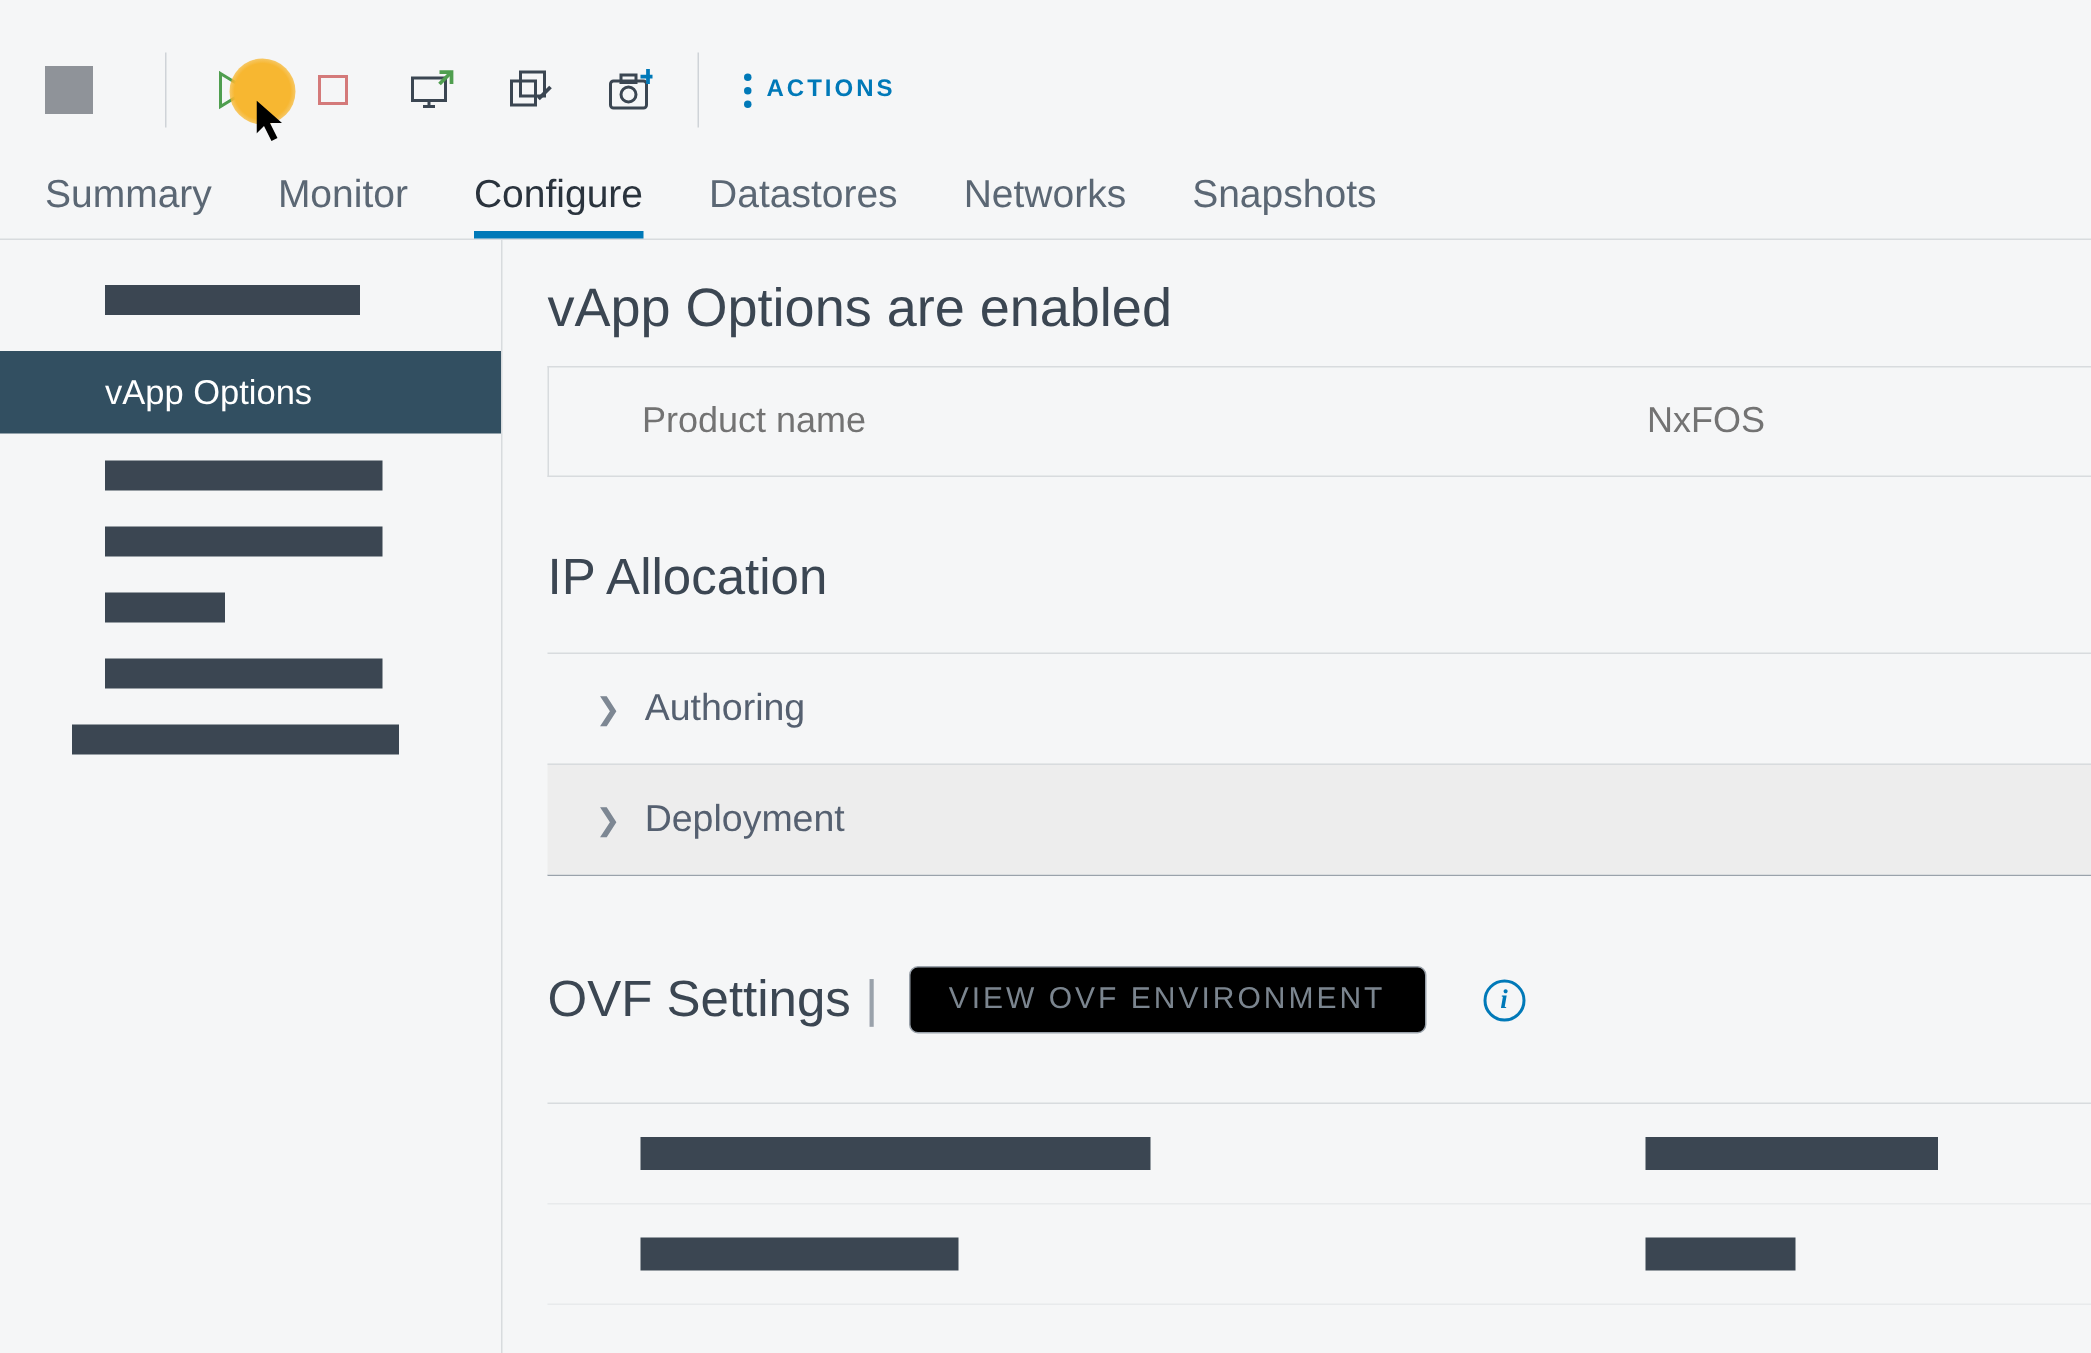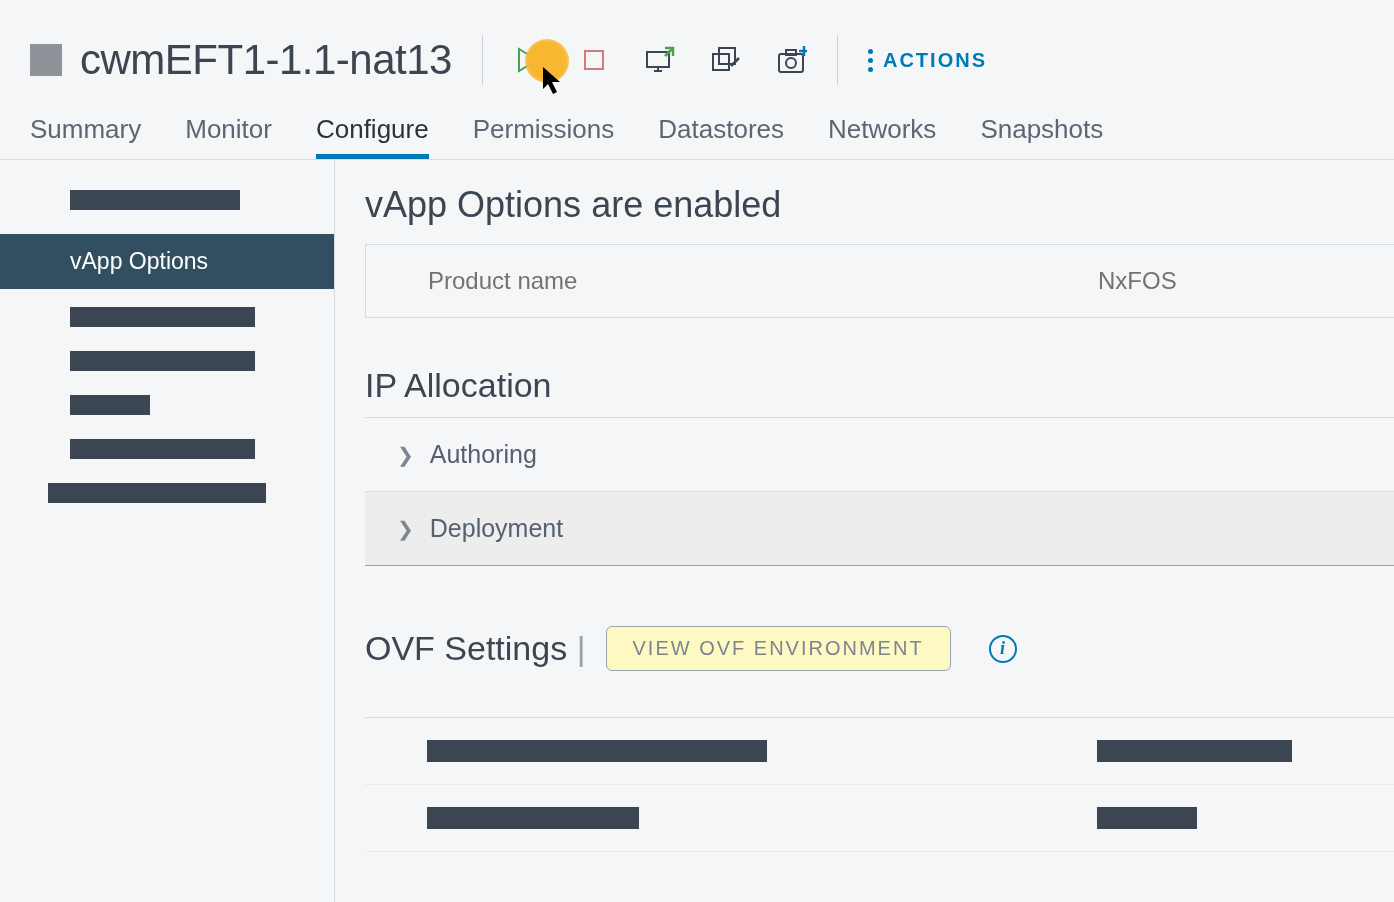--- a/index.html
+++ b/index.html
@@ -64,21 +64,21 @@
   .cursor-arrow {
     position: absolute;
     left: 30px;
     top: 22px;
     z-index: 3;
   }
   .actions-link {
     color: #0079b8;
     font-weight: 600;
     letter-spacing: 2px;
-    font-size: 20px;
+    font-size: 16px;
     display: flex;
     align-items: center;
     gap: 10px;
     cursor: pointer;
   }
   .vdots {
     display: flex;
     flex-direction: column;
     gap: 4px;
   }
@@ -186,21 +186,21 @@
     color: #737373;
     margin-bottom: 48px;
   }
   .kv-key { flex: 0 0 670px; }
   .kv-val { flex: 1; }
 
   .sub-title {
     font-size: 34px;
     font-weight: 400;
     color: #3b4652;
-    margin-bottom: 12px;
+    margin-bottom: 30px;
   }
   .collapse-group {
     border-top: 1px solid #d8dbde;
     border-bottom: 1.5px solid #9aa2ab;
     margin-bottom: 60px;
   }
   .collapse-row {
     display: flex;
     align-items: center;
     gap: 16px;
@@ -224,21 +224,21 @@
     gap: 20px;
     margin-bottom: 46px;
   }
   .ovf-title {
     font-size: 34px;
     font-weight: 400;
     color: #3b4652;
   }
   .btn-outline {
     border: 1px solid #9aa2ab;
-    background: #fef9c3;
+    background: #000000;
     border-radius: 6px;
     padding: 10px 26px;
     font-size: 20px;
     letter-spacing: 2px;
     color: #7b858f;
     font-weight: 500;
     cursor: pointer;
   }
   .info-circle {
     width: 28px;
@@ -270,21 +270,20 @@
   .rb-o1 { width: 340px; height: 22px; background:#3b4652;}
   .rb-o2 { width: 212px; height: 22px; background:#3b4652;}
   .rb-ov1 { width: 195px; height: 22px; background:#3b4652;}
   .rb-ov2 { width: 100px; height: 22px; background:#3b4652;}
 </style>
 </head>
 <body>
 
 <div class="header">
   <div class="vm-icon"></div>
-  <div class="vm-title">cwmEFT1-1.1-nat13</div>
   <div class="vbar"></div>
 
   <div class="toolbar-icons">
     <div class="cursor-highlight"></div>
     <svg class="cursor-arrow" width="22" height="28">
       <polygon points="0,0 0,22 5,17 10,27 14,25 9,15 17,15" fill="#000"></polygon>
     </svg>
 
     <div class="tb-icon">
       <svg width="26" height="26">
@@ -331,21 +330,20 @@
         <span></span>
       </div>
     <span>ACTIONS</span>
   </div>
 </div>
 
 <div class="tabs">
   <div class="tab">Summary</div>
   <div class="tab">Monitor</div>
   <div class="tab active">Configure</div>
-  <div class="tab">Permissions</div>
   <div class="tab">Datastores</div>
   <div class="tab">Networks</div>
   <div class="tab">Snapshots</div>
 </div>
 
 <div class="body">
   <div class="sidebar">
     <div class="sidebar-item redact">
         <div class="redact-bar rb-1"></div>
       </div>

